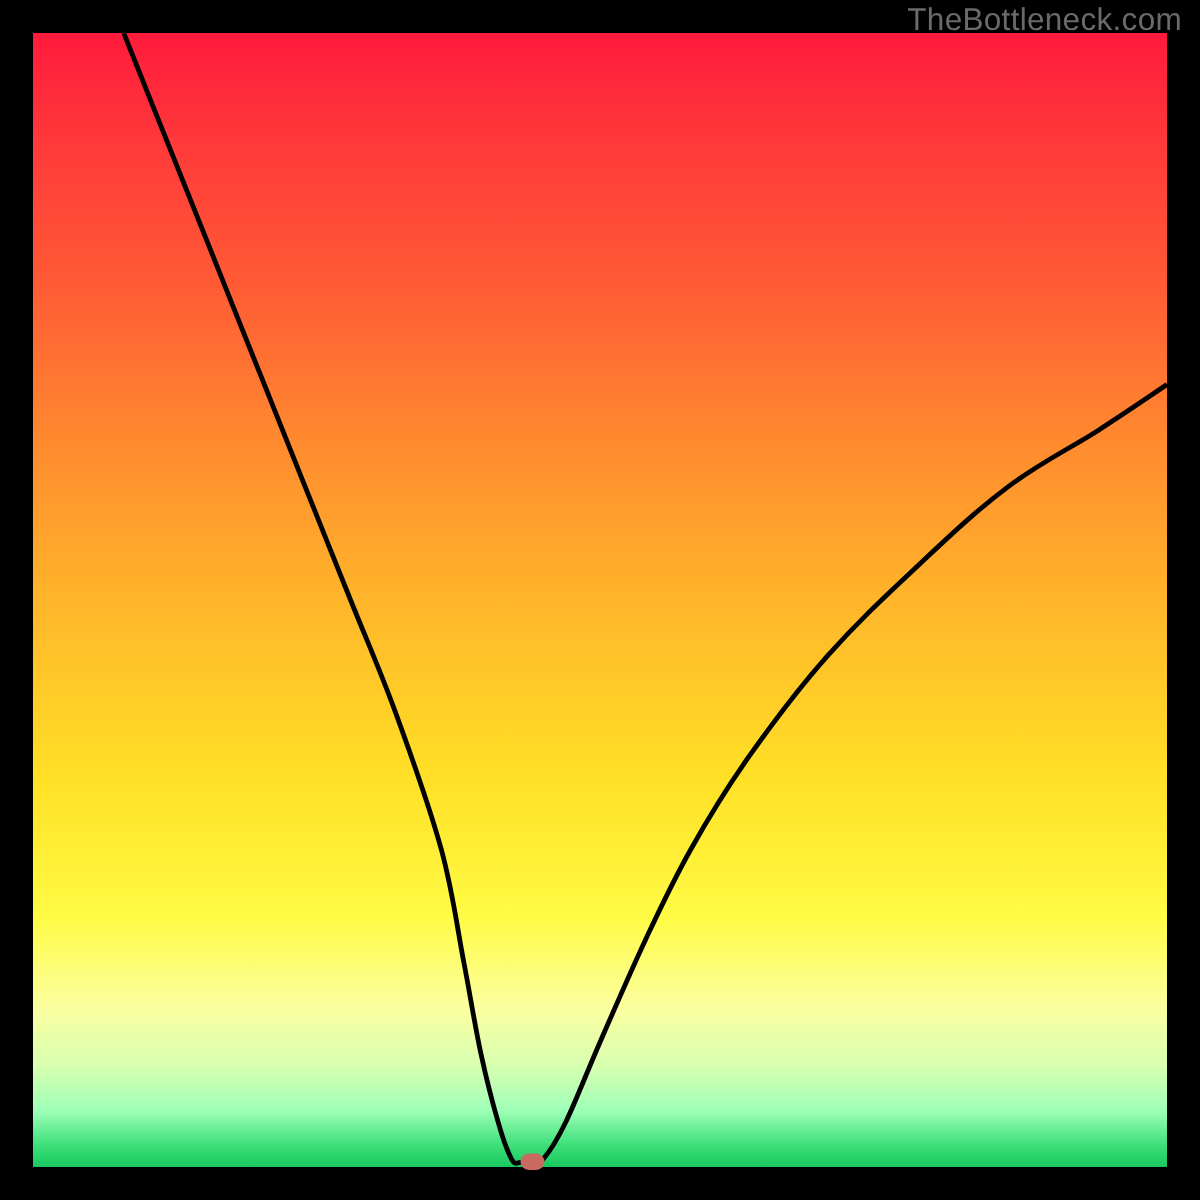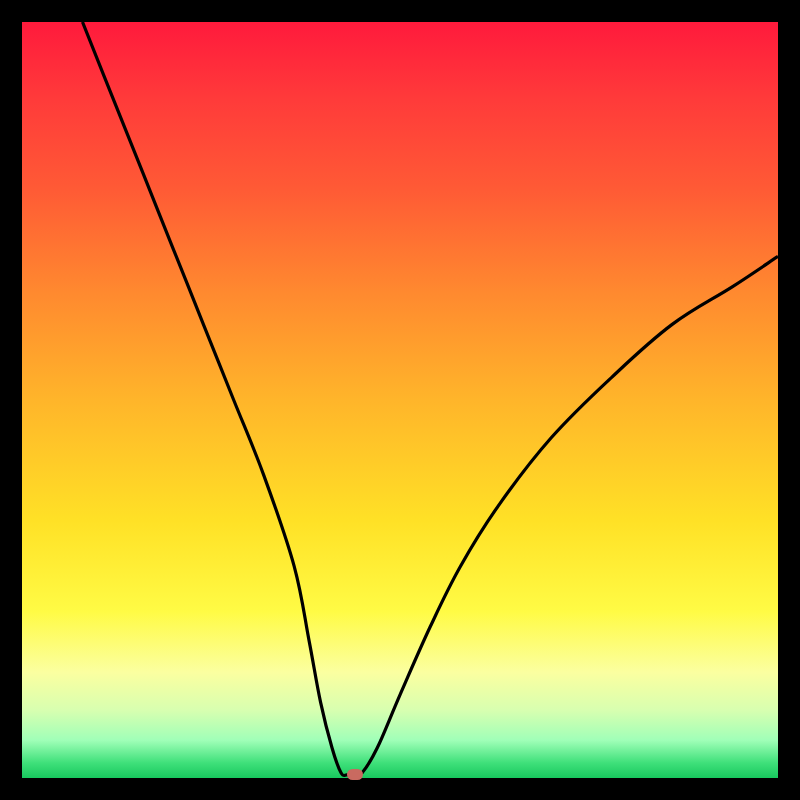--- a/index.html
+++ b/index.html
@@ -70,13 +70,14 @@
 <div class="frame">
   <div class="plot">
 
     <svg class="curve" viewBox="0 0 756 756" preserveAspectRatio="none">
       <path id="curve-path" fill="none" stroke="#000" stroke-width="3.2" d="M 60.5 0.0 C 65.9 13.6, 79.8 48.4, 90.7 75.6 C 101.6 102.8, 110.1 124.0, 121.0 151.2 C 131.8 178.4, 140.3 199.6, 151.2 226.8 C 162.1 254.0, 170.6 275.2, 181.4 302.4 C 192.3 329.6, 200.8 350.8, 211.7 378.0 C 222.6 405.2, 231.0 423.7, 241.9 453.6 C 252.8 483.5, 264.0 514.4, 272.2 544.3 C 280.3 574.3, 282.5 595.4, 287.3 619.9 C 292.0 644.4, 294.5 661.3, 298.6 680.4 C 302.7 699.5, 306.3 713.1, 310.0 725.8 C 313.6 738.4, 316.3 745.8, 319.0 750.7 C 321.8 755.6, 322.6 752.6, 325.1 753.0 C 327.5 753.4, 329.9 753.4, 332.6 753.0 C 335.4 752.6, 336.1 755.6, 340.2 750.7 C 344.3 745.8, 348.5 739.8, 355.3 725.8 C 362.1 711.7, 368.5 694.6, 378.0 672.8 C 387.5 651.1, 397.4 627.9, 408.2 604.8 C 419.1 581.7, 426.2 566.1, 438.5 544.3 C 450.7 522.5, 460.0 507.0, 476.3 483.8 C 492.6 460.7, 508.8 438.9, 529.2 415.8 C 549.6 392.7, 567.9 375.7, 589.7 355.3 C 611.5 334.9, 628.4 318.7, 650.2 302.4 C 671.9 286.1, 691.6 276.8, 710.6 264.6 C 729.7 252.4, 747.8 239.8, 756.0 234.4"></path>
     </svg>
 
     <div id="marker" class="marker" style="left: 324.64px; top: 746.976px;"></div>
   </div>
 
+  <div class="watermark">TheBottleneck.com</div>
 </div>
 
 </body></html>

